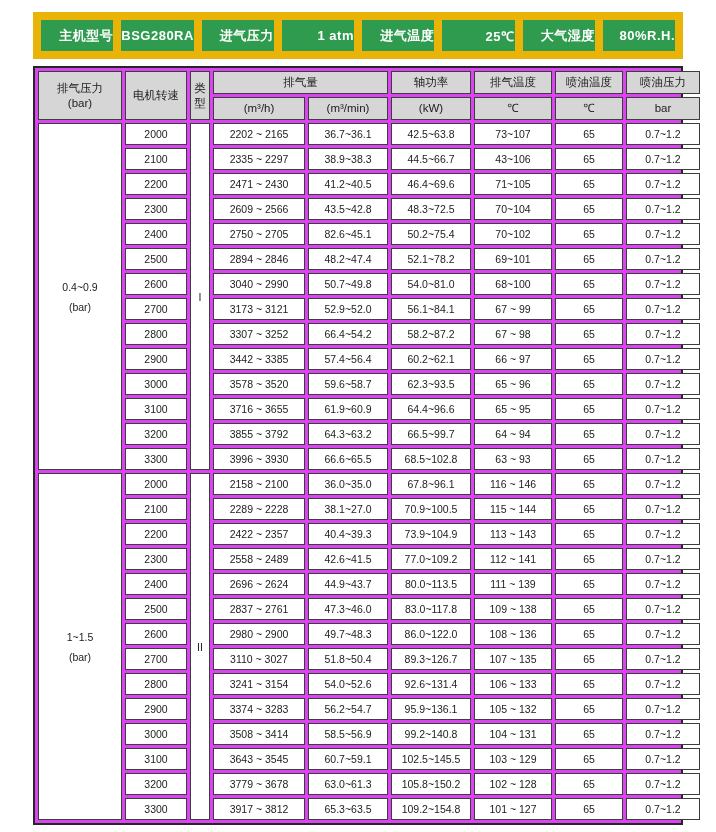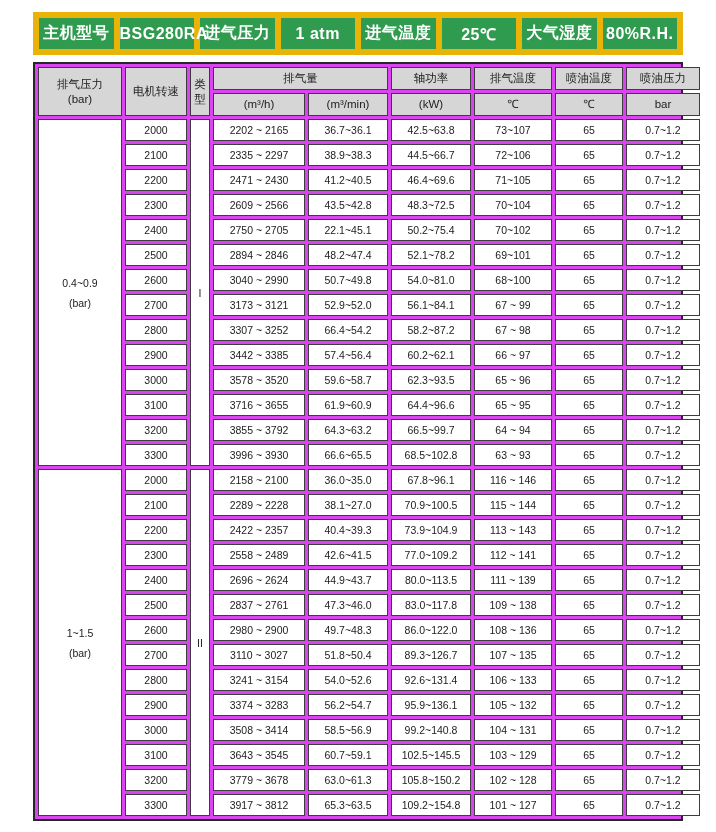--- a/index.html
+++ b/index.html
@@ -12,26 +12,26 @@
   .page { padding:12px 33px 0 33px; }
 
   
   .green-table {
     width:650px;
     border-collapse:collapse;
     table-layout:fixed;
     margin-bottom:7px;
   }
   .green-table td {
-    border:6px solid #eab308;
+    border:8px solid #eab308;
     background:var(--green, #2F9B4F);
     color:#ffffff;
     font-weight:bold;
-    font-size:16px;
-    text-align:center;
+    font-size:13px;
+    text-align:right;
     height:31px;
     padding:0;
     letter-spacing:0.5px;
   }
 
   
   .main-wrap {
     border:2px solid #262626;
     width:646px;
     background:#d946ef;
@@ -140,21 +140,21 @@
             <td>42.5~63.8</td>
             <td>73~107</td>
             <td>65</td>
             <td>0.7~1.2</td>
           </tr>
           <tr>
             <td>2100</td>
             <td>2335 ~ 2297</td>
             <td>38.9~38.3</td>
             <td>44.5~66.7</td>
-            <td>72~106</td>
+            <td>43~106</td>
             <td>65</td>
             <td>0.7~1.2</td>
           </tr>
           <tr>
             <td>2200</td>
             <td>2471 ~ 2430</td>
             <td>41.2~40.5</td>
             <td>46.4~69.6</td>
             <td>71~105</td>
             <td>65</td>
@@ -165,21 +165,21 @@
             <td>2609 ~ 2566</td>
             <td>43.5~42.8</td>
             <td>48.3~72.5</td>
             <td>70~104</td>
             <td>65</td>
             <td>0.7~1.2</td>
           </tr>
           <tr>
             <td>2400</td>
             <td>2750 ~ 2705</td>
-            <td>22.1~45.1</td>
+            <td>82.6~45.1</td>
             <td>50.2~75.4</td>
             <td>70~102</td>
             <td>65</td>
             <td>0.7~1.2</td>
           </tr>
           <tr>
             <td>2500</td>
             <td>2894 ~ 2846</td>
             <td>48.2~47.4</td>
             <td>52.1~78.2</td>

